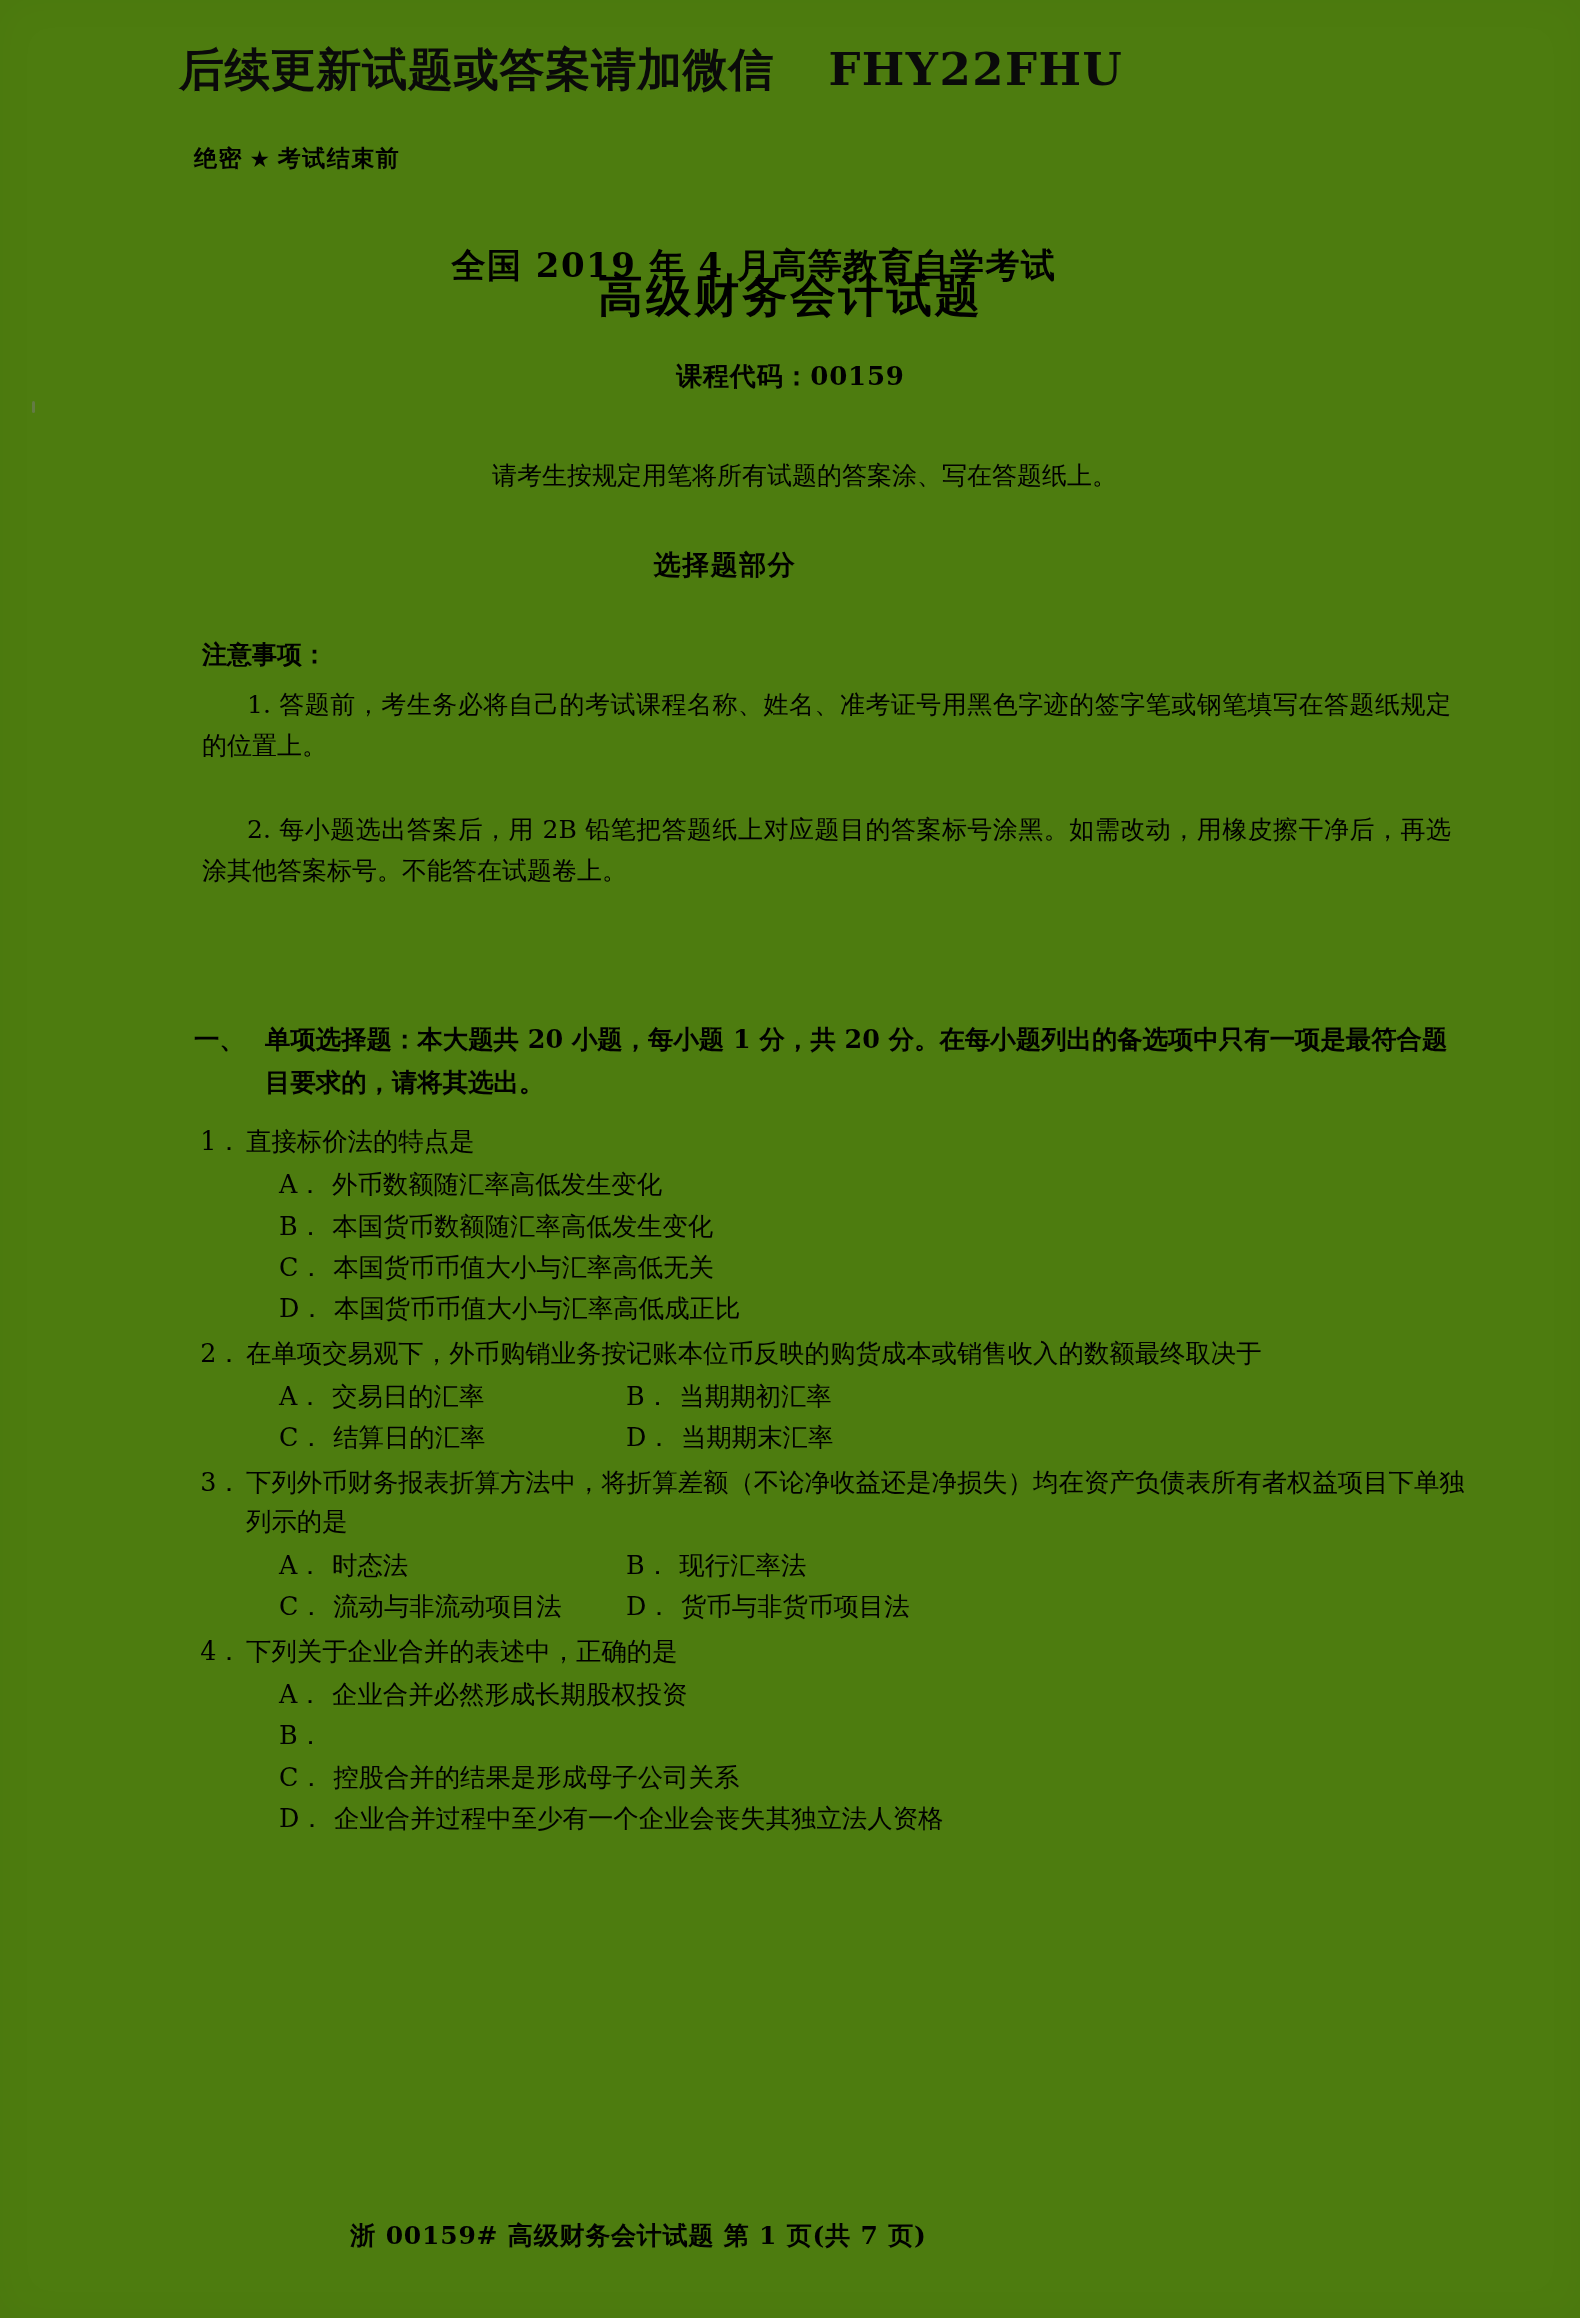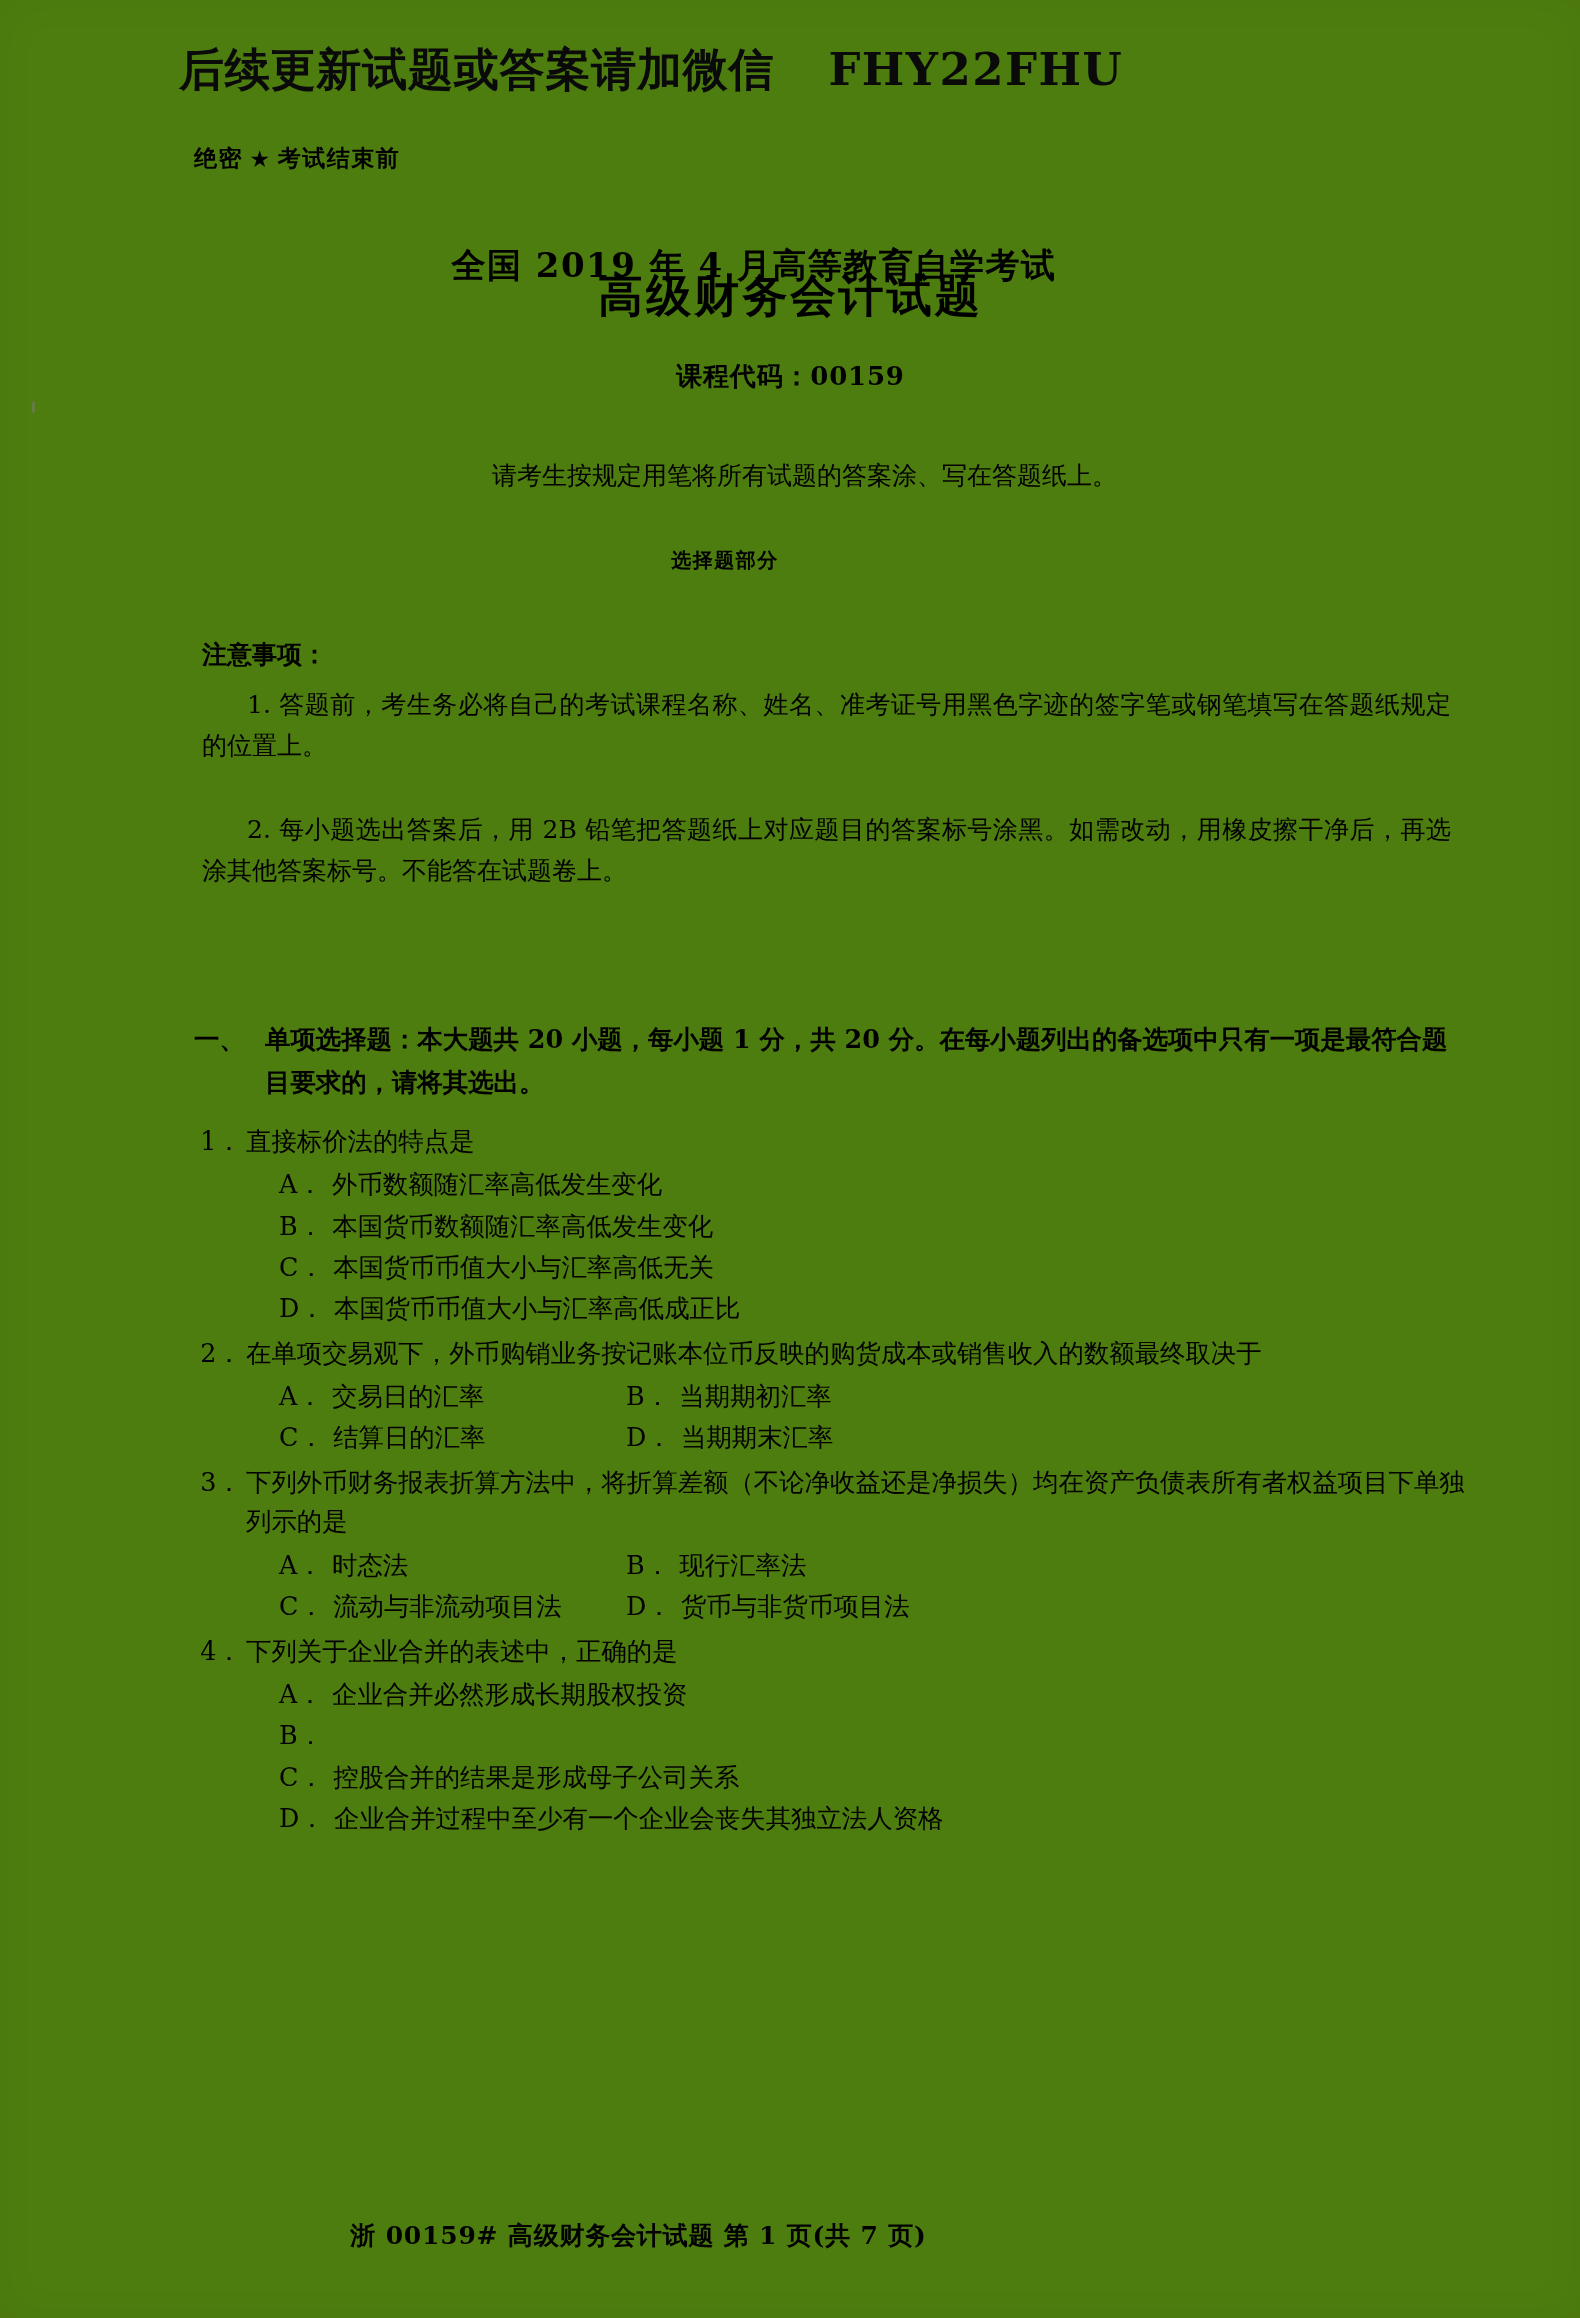--- a/index.html
+++ b/index.html
@@ -100,21 +100,21 @@
     font-size: 25px;
     font-family: "DejaVu Serif", "Liberation Serif", serif;
     padding-left: 14px;
   }
   .section-heading {
     position: absolute;
     left: 0;
     top: 547px;
     width: 1450px;
     text-align: center;
-    font-size: 20px;
+    font-size: 27px;
     font-weight: bold;
     font-family: "DejaVu Serif", "Liberation Serif", serif;
     letter-spacing: 1.5px;
   }
   .notes-label {
     position: absolute;
     left: 202px;
     top: 638px;
     font-size: 25px;
     font-weight: bold;

